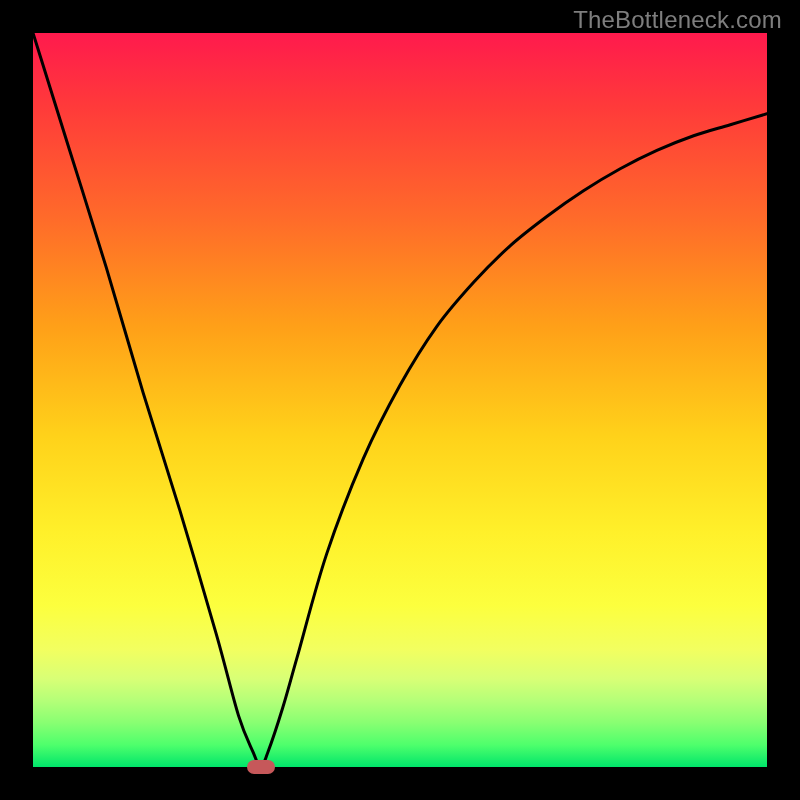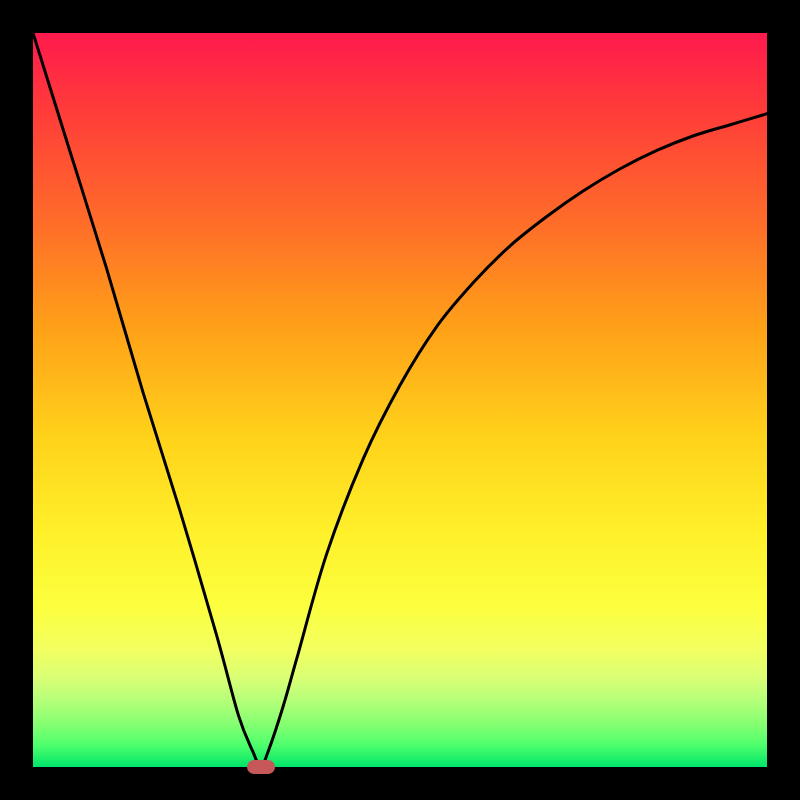--- a/index.html
+++ b/index.html
@@ -70,13 +70,14 @@
 </head>
 <body>
 
 <div class="frame">
   <div class="plot">
     <svg class="curve" viewBox="0 0 734 734" preserveAspectRatio="none">
       <path fill="none" stroke="#000" stroke-width="3" stroke-linecap="round" d="M 0.00 0.00 C 6.12 19.57, 24.47 78.29, 36.70 117.44 C 48.93 156.59, 61.17 194.51, 73.40 234.88 C 85.63 275.25, 97.87 319.29, 110.10 359.66 C 122.33 400.03, 134.57 436.73, 146.80 477.10 C 159.03 517.47, 173.71 567.63, 183.50 601.88 C 193.29 636.13, 199.40 663.05, 205.52 682.62 C 211.64 702.19, 216.53 710.76, 220.20 719.32 C 223.87 727.88, 225.09 734.00, 227.54 734.00 C 229.99 734.00, 231.21 729.11, 234.88 719.32 C 238.55 709.53, 244.67 691.18, 249.56 675.28 C 254.45 659.38, 256.90 649.59, 264.24 623.90 C 271.58 598.21, 282.59 554.17, 293.60 521.14 C 304.61 488.11, 318.07 453.86, 330.30 425.72 C 342.53 397.58, 354.77 374.34, 367.00 352.32 C 379.23 330.30, 391.47 310.73, 403.70 293.60 C 415.93 276.47, 428.17 263.02, 440.40 249.56 C 452.63 236.10, 464.87 223.87, 477.10 212.86 C 489.33 201.85, 501.57 192.68, 513.80 183.50 C 526.03 174.32, 538.27 165.76, 550.50 157.81 C 562.73 149.86, 574.97 142.52, 587.20 135.79 C 599.43 129.06, 611.67 122.95, 623.90 117.44 C 636.13 111.94, 648.37 107.04, 660.60 102.76 C 672.83 98.48, 685.07 95.42, 697.30 91.75 C 709.53 88.08, 727.88 82.58, 734.00 80.74"></path>
     </svg>
     <div class="marker" style="left: 213.54px; top: 727px; background: rgb(198, 88, 90);"></div>
   </div>
+  <div class="watermark">TheBottleneck.com</div>
 </div>
 
 </body></html>

